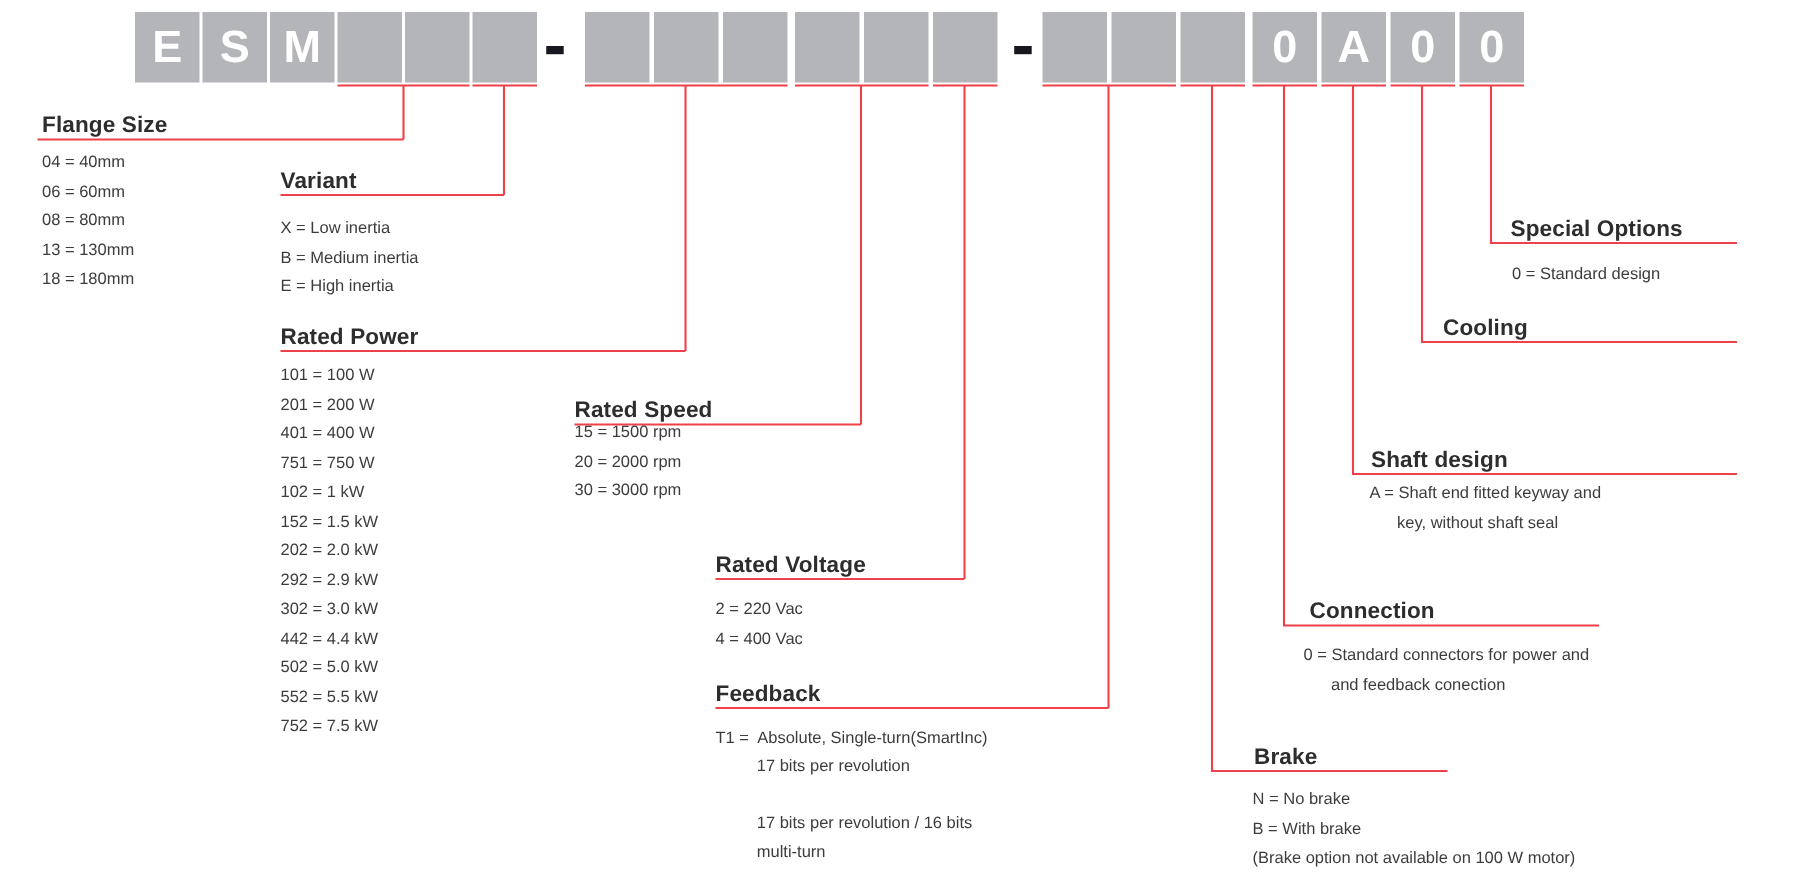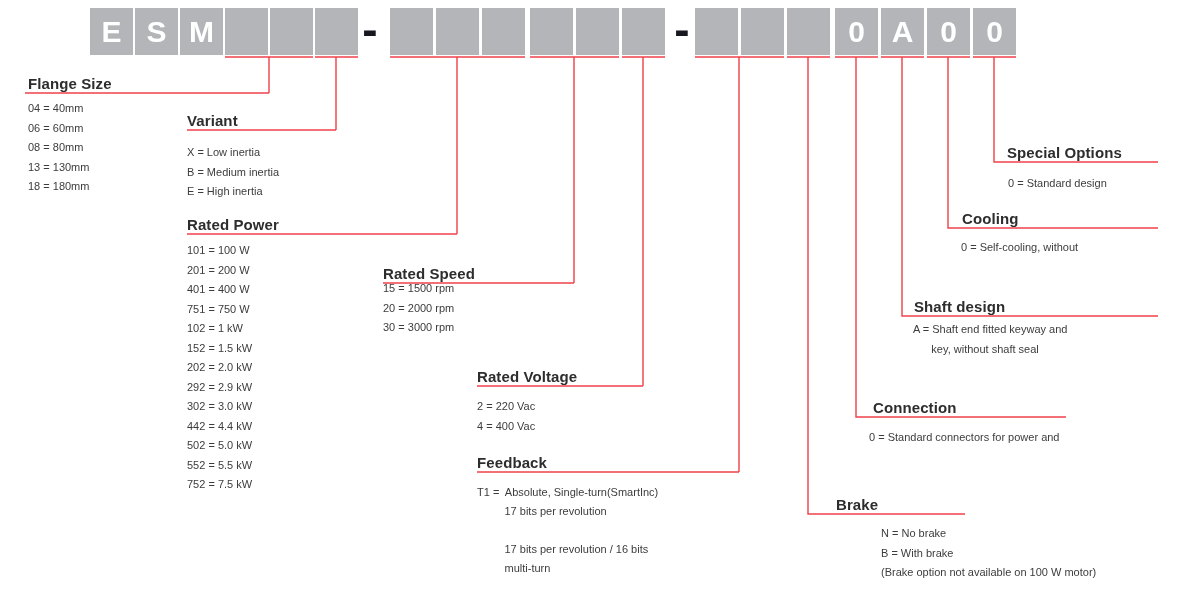--- a/index.html
+++ b/index.html
@@ -118,38 +118,38 @@
 <div class="heading" style="left:477px;top:454px">Feedback</div>
 <div class="items" style="left:477px;top:483px;line-height:19px">
     <div class="line">T1 =  Absolute, Single-turn(SmartInc)</div>
     <div class="line">         17 bits per revolution</div>
     <div class="line">&nbsp;</div>
     <div class="line">         17 bits per revolution / 16 bits</div>
     <div class="line">         multi-turn</div>
   </div>
 
 <div class="heading" style="left:836px;top:496px">Brake</div>
-<div class="items" style="left:881px;top:524px">
+<div class="items" style="left:835px;top:524px">
     <div class="line">N = No brake</div>
     <div class="line">B = With brake</div>
     <div class="line">(Brake option not available on 100 W motor)</div>
   </div>
 
 <div class="heading" style="left:873px;top:399px">Connection</div>
 <div class="items" style="left:869px;top:428px">
     <div class="line">0 = Standard connectors for power and</div>
+    <div class="line">      and feedback conection</div>
   </div>
 
 <div class="heading" style="left:914px;top:298px">Shaft design</div>
 <div class="items" style="left:913px;top:320px">
     <div class="line">A = Shaft end fitted keyway and</div>
     <div class="line">      key, without shaft seal</div>
   </div>
 
 <div class="heading" style="left:962px;top:210px">Cooling</div>
 <div class="items" style="left:961px;top:238px">
-    <div class="line">0 = Self-cooling, without</div>
   </div>
 
 <div class="heading" style="left:1007px;top:144px">Special Options</div>
 <div class="items" style="left:1008px;top:174px">
     <div class="line">0 = Standard design</div>
   </div>
 
 </body></html>

